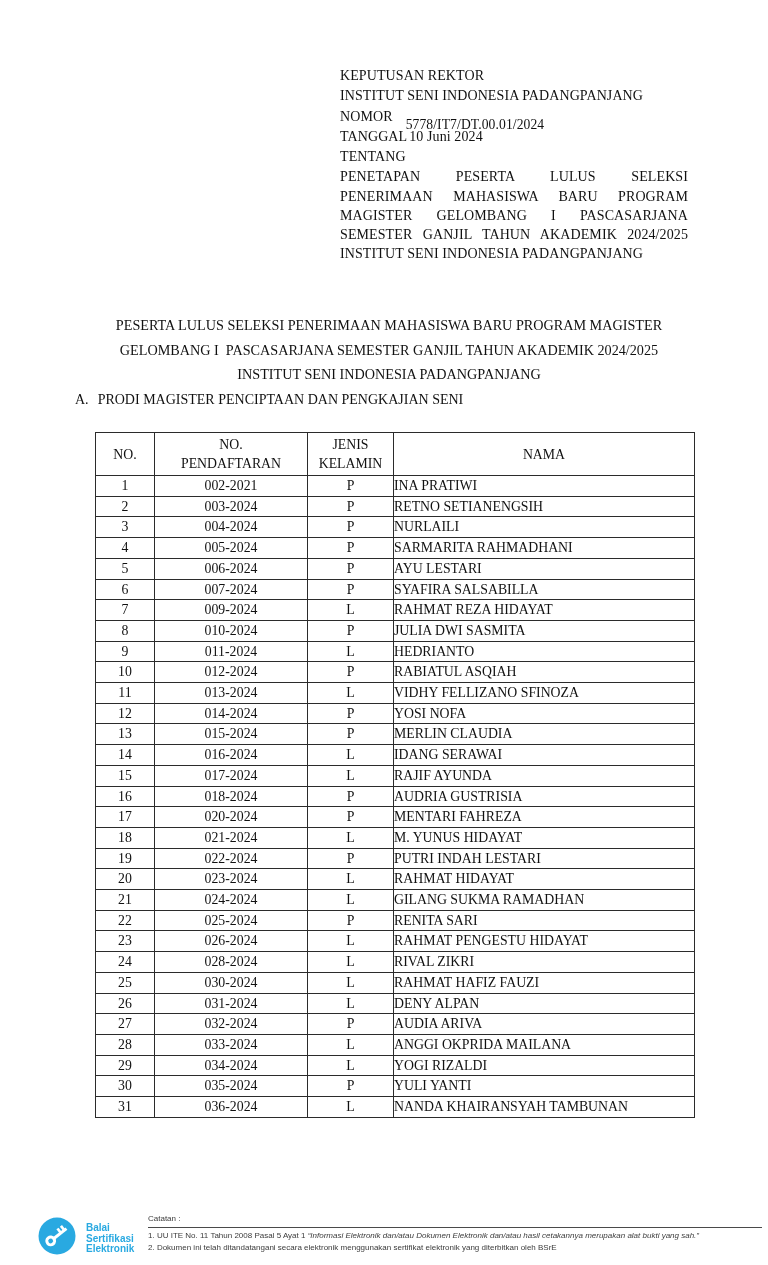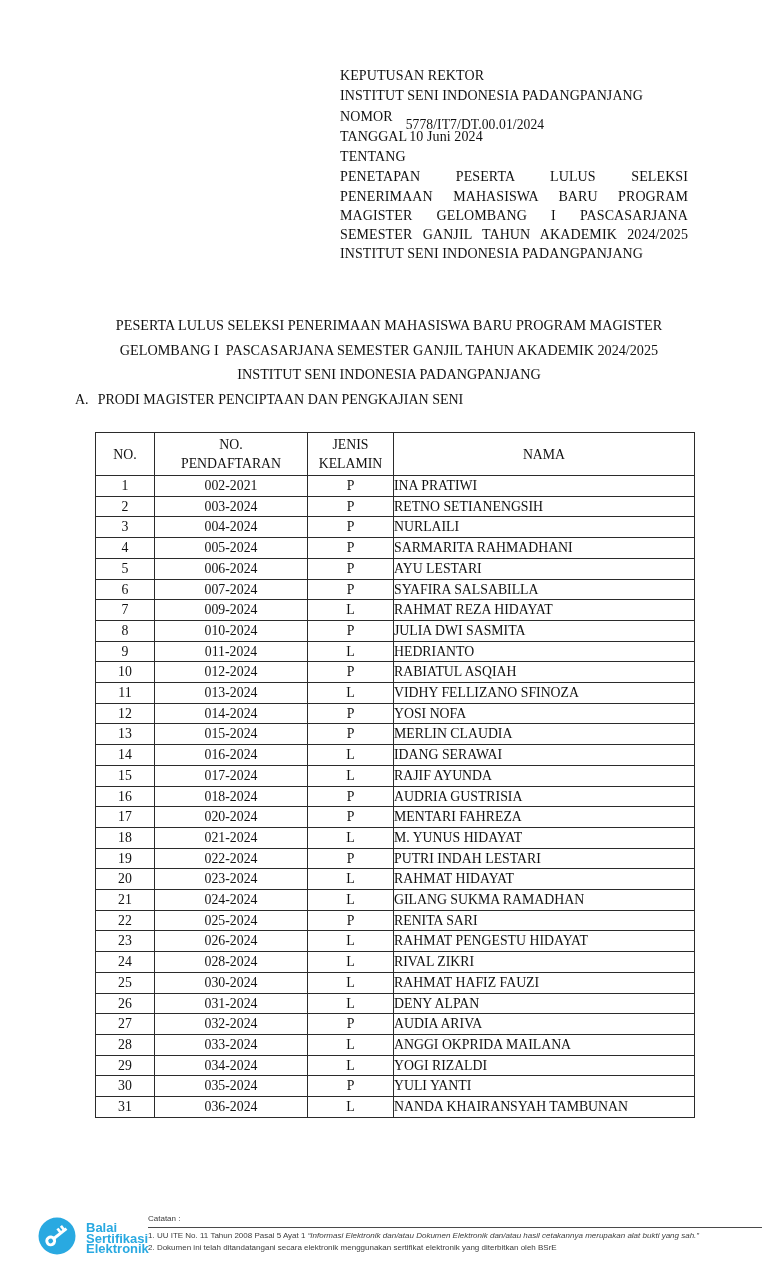--- a/index.html
+++ b/index.html
@@ -53,21 +53,21 @@
   .c-gender{width:85px;text-align:center;}
   .c-name{width:300px;text-align:left;margin-left:12px;}
   td.c-name{padding-left:18px;}
 
   
   .footer{position:absolute;left:0;top:1205px;width:768px;height:60px;
     font-family:"Liberation Sans","DejaVu Sans",sans-serif;color:#3b3b3b;}
   .logo-icon{position:absolute;left:38px;top:12px;}
   .logo-text{
     position:absolute;left:86px;top:18px;
-    color:var(--logo-blue,#29a9e1);font-weight:bold;font-size:13px;line-height:10.5px;
+    color:var(--logo-blue,#29a9e1);font-weight:bold;font-size:10px;line-height:10.5px;
   }
   .catatan{position:absolute;left:148px;top:9px;font-size:8px;}
   .foot-rule{position:absolute;left:148px;top:22px;width:614px;height:1px;background:#4a4a4a;}
   .note{position:absolute;left:148px;width:616px;font-size:8px;line-height:9px;white-space:nowrap;}
   .note-1{top:26px;}
   .note-2{top:38px;}
   .note .quote{font-style:italic;}
 </style>
 </head>
 <body>

